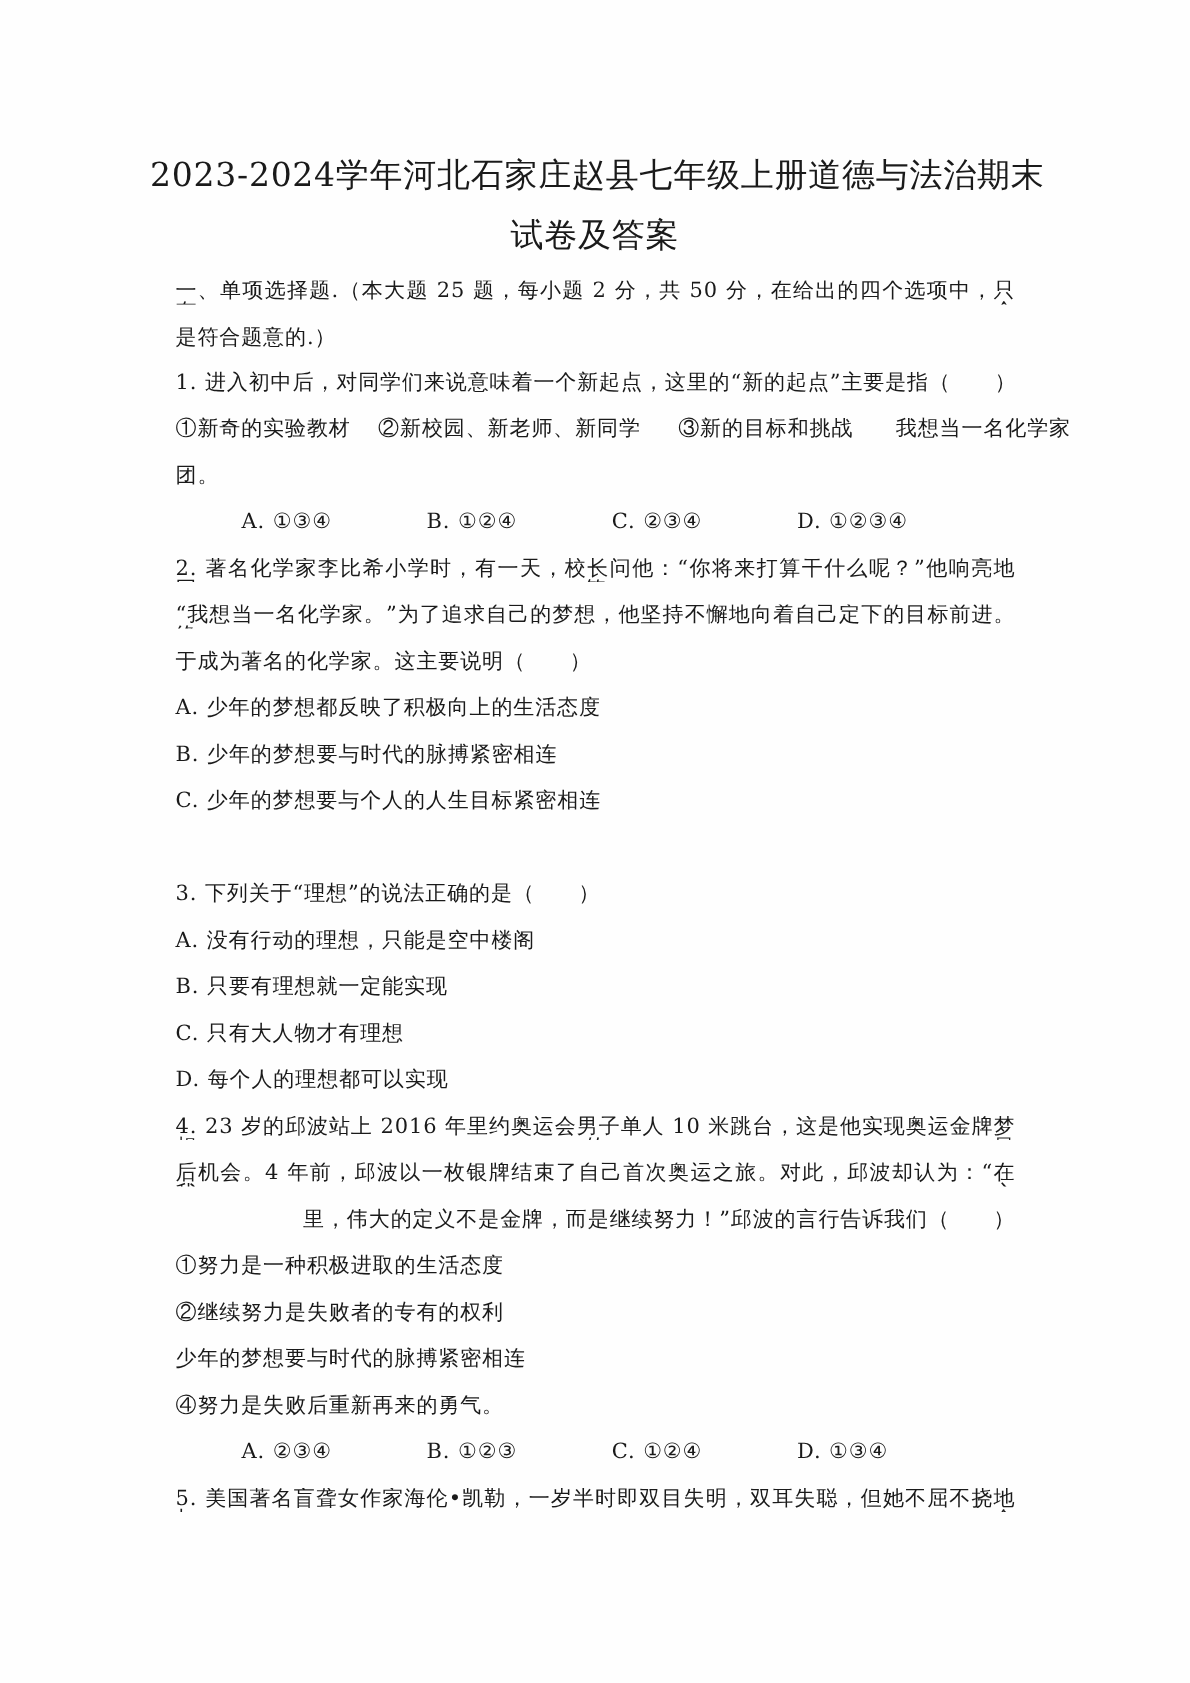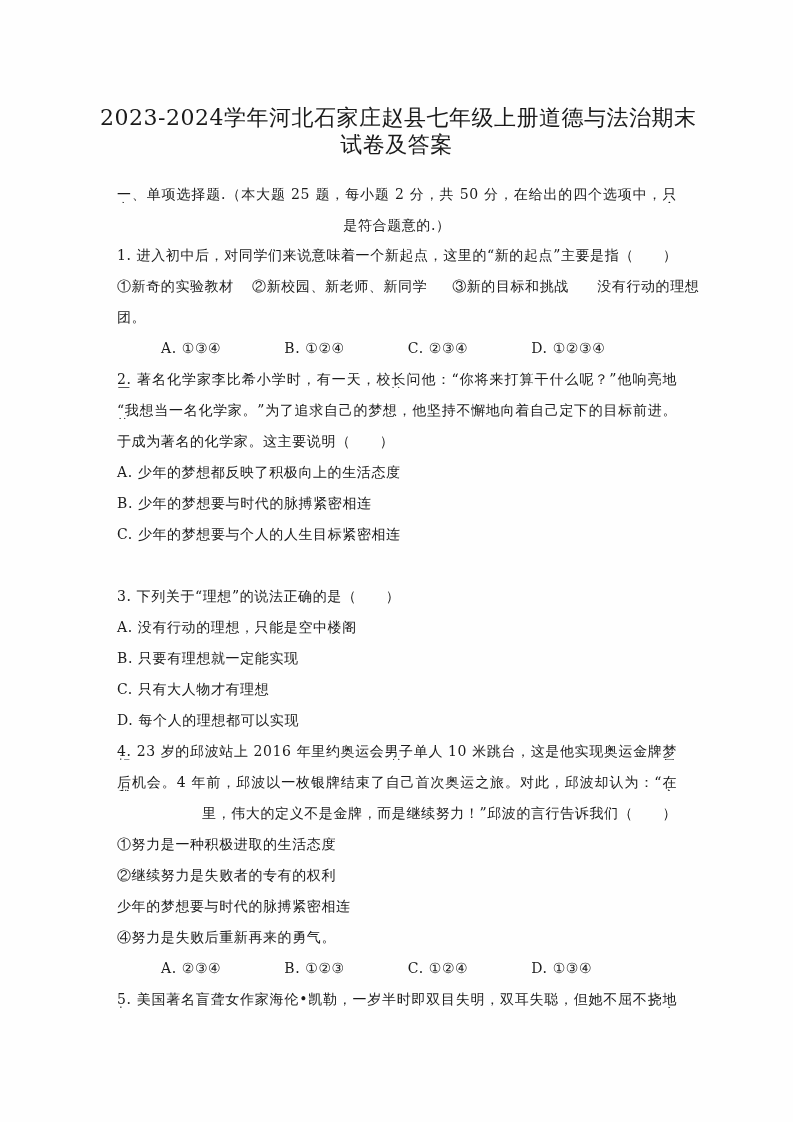--- a/index.html
+++ b/index.html
@@ -13,31 +13,31 @@
   .line.justify { text-align: justify; text-align-last: justify; white-space: normal; height: 16px; overflow: hidden; }
   .opts span { display: inline-block; margin-right: 14px; margin-left: 44px; }
   .items span { display: inline-block; }
 </style>
 </head>
 <body>
 
 <div class="page">
 
   <div class="title" style="top:107px;">2023-2024学年河北石家庄赵县七年级上册道德与法治期末</div>
-  <div class="title" style="top:134px;">试卷及答案</div>
+  <div class="title" style="top:147px;">试卷及答案</div>
 
   <div class="line justify" style="top:187px;">一、单项选择题.（本大题 25 题，每小题 2 分，共 50 分，在给出的四个选项中，只有一个</div>
-  <div class="line" style="top:218px;text-align:center;">是符合题意的.）</div>
+  <div class="line" style="top:218px;">是符合题意的.）</div>
 
   <div class="line" style="top:248px;">1. 进入初中后，对同学们来说意味着一个新起点，这里的“新的起点”主要是指（　　）</div>
   <div class="line items" style="top:279px;">
     <span style="width:130px;">①新奇的实验教材</span>
     <span style="width:195px;">②新校园、新老师、新同学</span>
     <span style="width:140px;">③新的目标和挑战</span>
-    <span>没有行动的理想</span>
+    <span>我想当一名化学家</span>
   </div>
   <div class="line" style="top:310px;">团。</div>
   <div class="line opts" style="top:341px;">
     <span>A. ①③④</span>
     <span>B. ①②④</span>
     <span>C. ②③④</span>
     <span>D. ①②③④</span>
   </div>
 
   <div class="line justify" style="top:372px;">2. 著名化学家李比希小学时，有一天，校长问他：“你将来打算干什么呢？”他响亮地回答：</div>

